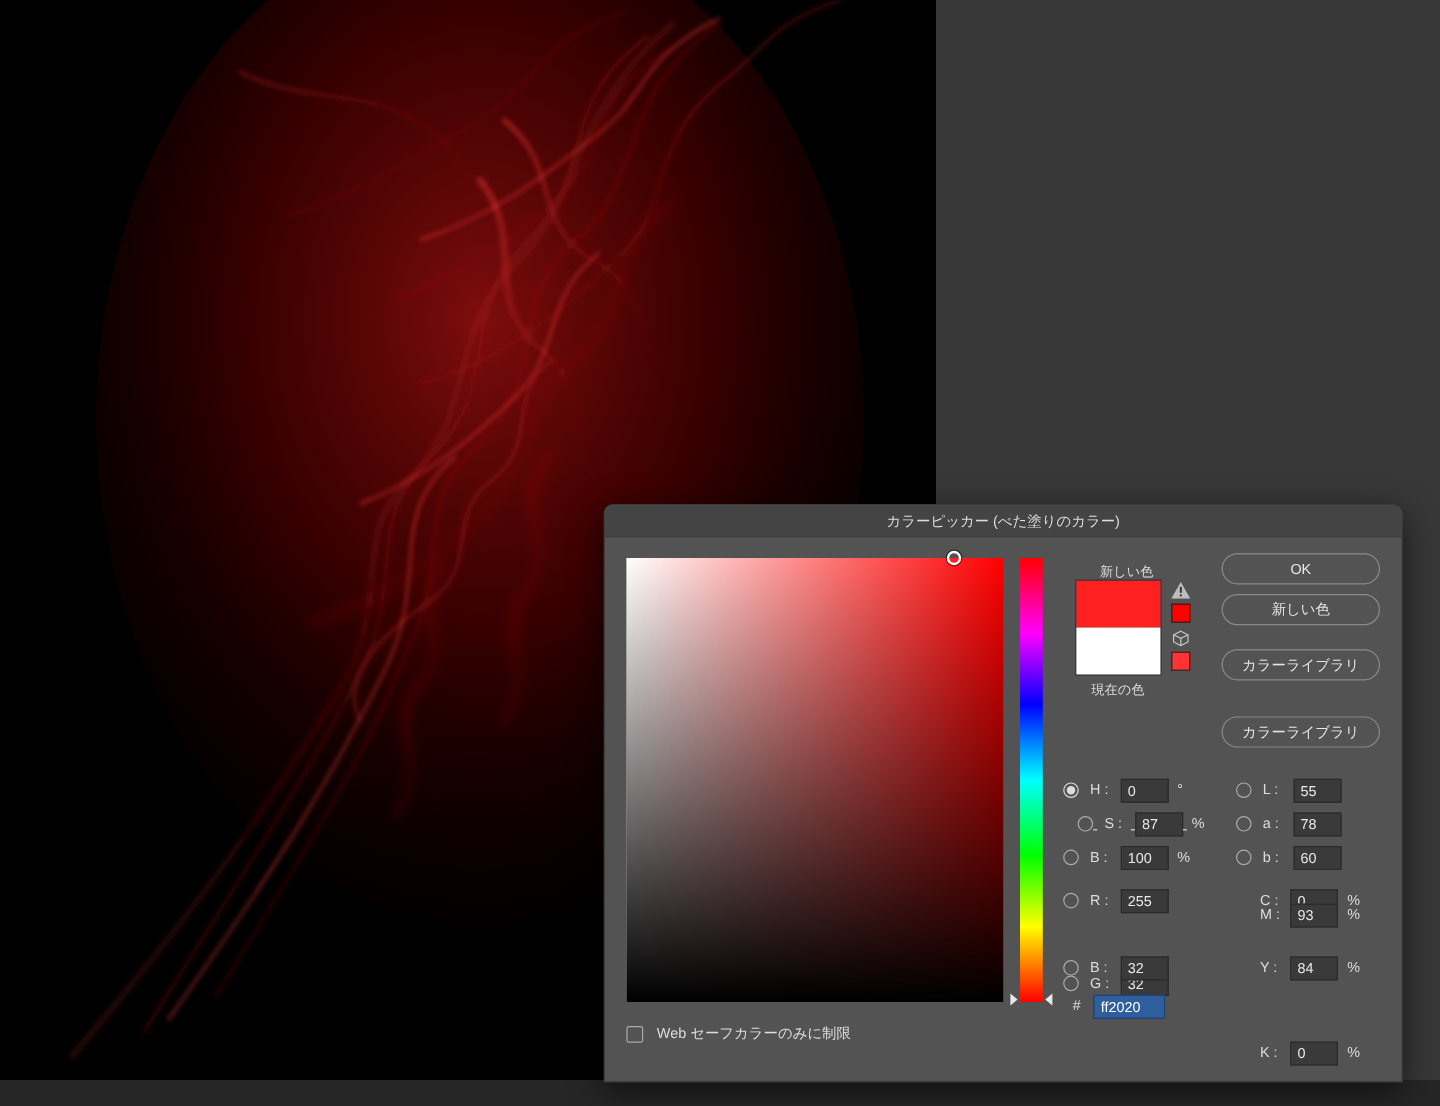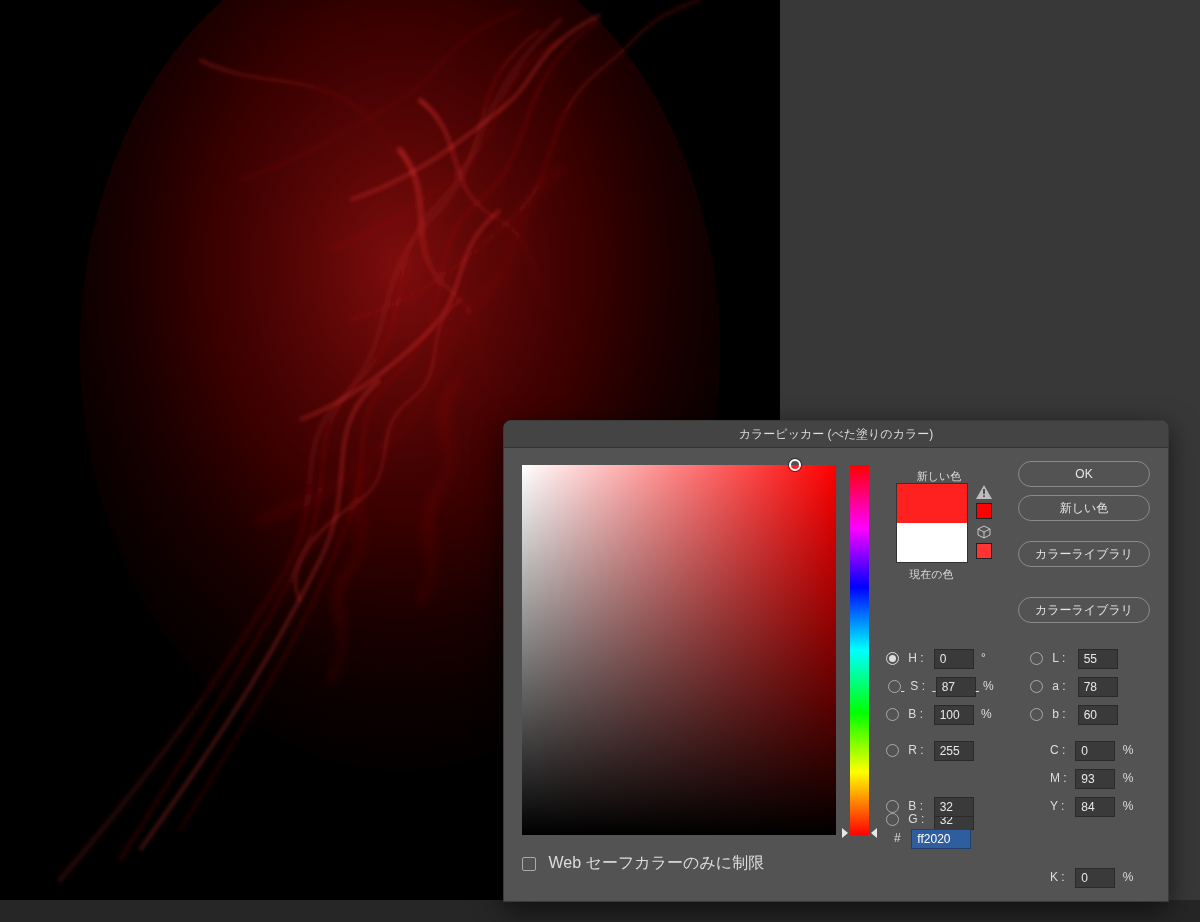--- a/index.html
+++ b/index.html
@@ -39,21 +39,21 @@
   .radio.sel{border-color:#ddd;}
   .radio.sel::after{content:"";position:absolute;left:2px;top:2px;width:7px;height:7px;border-radius:50%;background:#ddd;}
 
   .num-row{position:absolute;height:22px;line-height:22px;}
   .num-row .lab{display:inline-block;color:#ddd;font-size:12px;}
   .inp{display:inline-block;width:40px;height:20px;background:#3a3a3a;border:1px solid #2a2a2a;color:#e8e8e8;font-size:12px;padding:0 5px;box-sizing:border-box;vertical-align:middle;}
   .inp.hex{width:60px;background:#2f5e9e;color:#fff;border-color:#1f3f6e;}
   .unit{display:inline-block;font-size:12px;color:#ddd;margin-left:4px;}
 
   .chk{display:inline-block;width:12px;height:12px;border:1px solid #aaa;border-radius:2px;vertical-align:middle;cursor:pointer;}
-  .websafe{position:absolute;left:18px;top:432px;font-size:16px;color:#ddd;}
+  .websafe{position:absolute;left:18px;top:432px;font-size:12px;color:#ddd;}
 </style>
 </head>
 <body>
 
 <div class="stage">
   <div class="canvas">
 
     <svg width="780" height="900" viewBox="0 0 780 900">
       <defs>
         <radialGradient id="g1" cx="50%" cy="40%" r="70%">
@@ -144,21 +144,21 @@
     <div class="btn" style="left:514px;top:120px;width:132px;">カラーライブラリ</div>
     <div class="btn" style="left:514px;top:176px;width:132px;">カラーライブラリ</div>
 
     <div class="num-row" style="left:382px;top:226px;">
       <span class="radio sel"></span>
       <span class="lab" style="margin-left:6px;width:22px;">H :</span>
       <input class="inp" value="0" style="">
       <span class="unit">°</span>
     </div>
 
-    <div class="num-row" style="left:384px;top:254px;text-decoration:underline;">
+    <div class="num-row" style="left:394px;top:254px;text-decoration:underline;">
       <span class="radio"></span>
       <span class="lab" style="margin-left:6px;width:22px;">S :</span>
       <input class="inp" value="87" style="">
       <span class="unit">%</span>
     </div>
 
     <div class="num-row" style="left:382px;top:282px;">
       <span class="radio"></span>
       <span class="lab" style="margin-left:6px;width:22px;">B :</span>
       <input class="inp" value="100" style="">
@@ -197,21 +197,21 @@
       <span class="radio"></span>
       <span class="lab" style="margin-left:6px;width:22px;">b :</span>
       <input class="inp" value="60" style="">
     </div>
 
     <div class="num-row" style="left:546px;top:318px;">
       <span class="lab" style="width:22px;">C :</span>
       <input class="inp" value="0" style="">
       <span class="unit">%</span>
     </div>
-    <div class="num-row" style="left:546px;top:346px;">
+    <div class="num-row" style="left:546px;top:330px;">
       <span class="lab" style="width:22px;">M :</span>
       <input class="inp" value="93" style="">
       <span class="unit">%</span>
     </div>
     <div class="num-row" style="left:546px;top:374px;">
       <span class="lab" style="width:22px;">Y :</span>
       <input class="inp" value="84" style="">
       <span class="unit">%</span>
     </div>
     <div class="num-row" style="left:546px;top:402px;margin-top:43px;">

